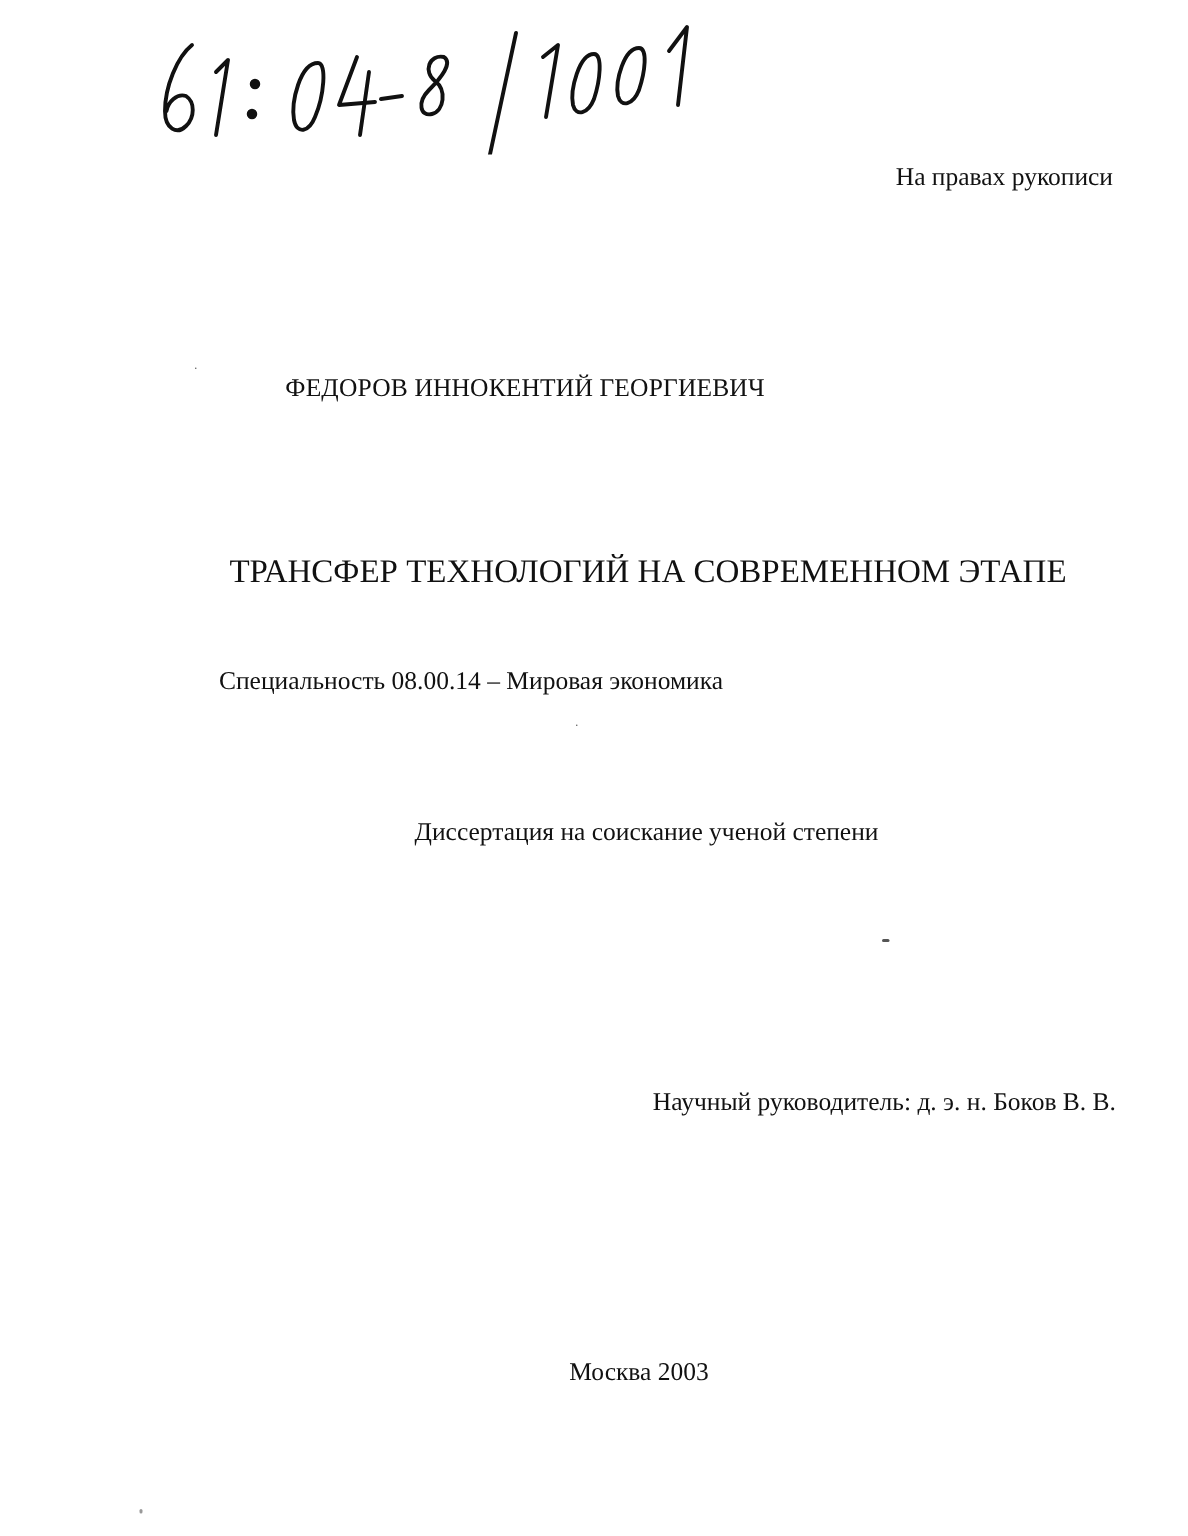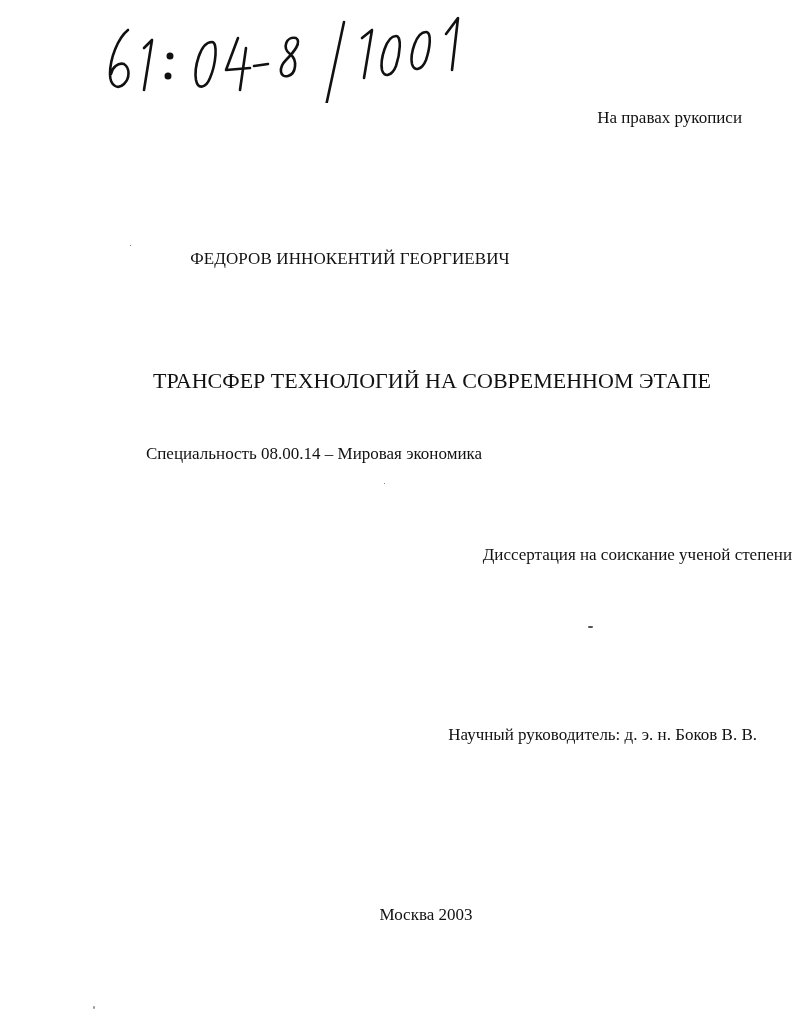--- a/index.html
+++ b/index.html
@@ -56,29 +56,29 @@
       left: 0;
       width: 628px;
       text-align: center;
       font-size: 17px;
       box-sizing: border-box;
     }
     .degree {
       top: 545px;
       left: 0;
       width: 792px;
-      text-align: right;
+      text-align: center;
       font-size: 17px;
       line-height: 20px;
       padding-left: 70px;
       box-sizing: border-box;
     }
     .advisor {
       top: 725px;
-      right: 35px;
+      right: 48px;
       font-size: 17px;
       white-space: nowrap;
     }
     .city-year {
       top: 905px;
       left: 0;
       width: 792px;
       text-align: center;
       font-size: 17px;
       padding-left: 60px;

